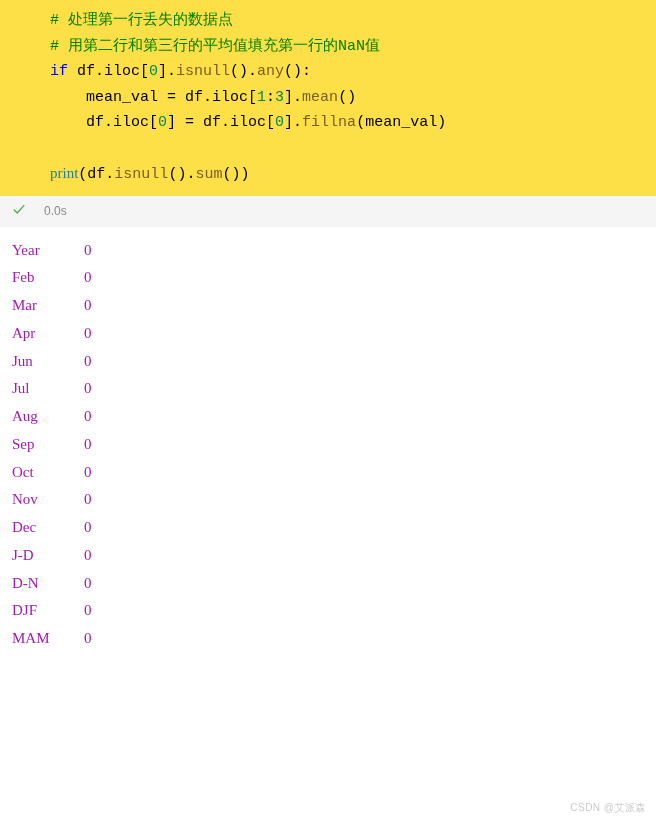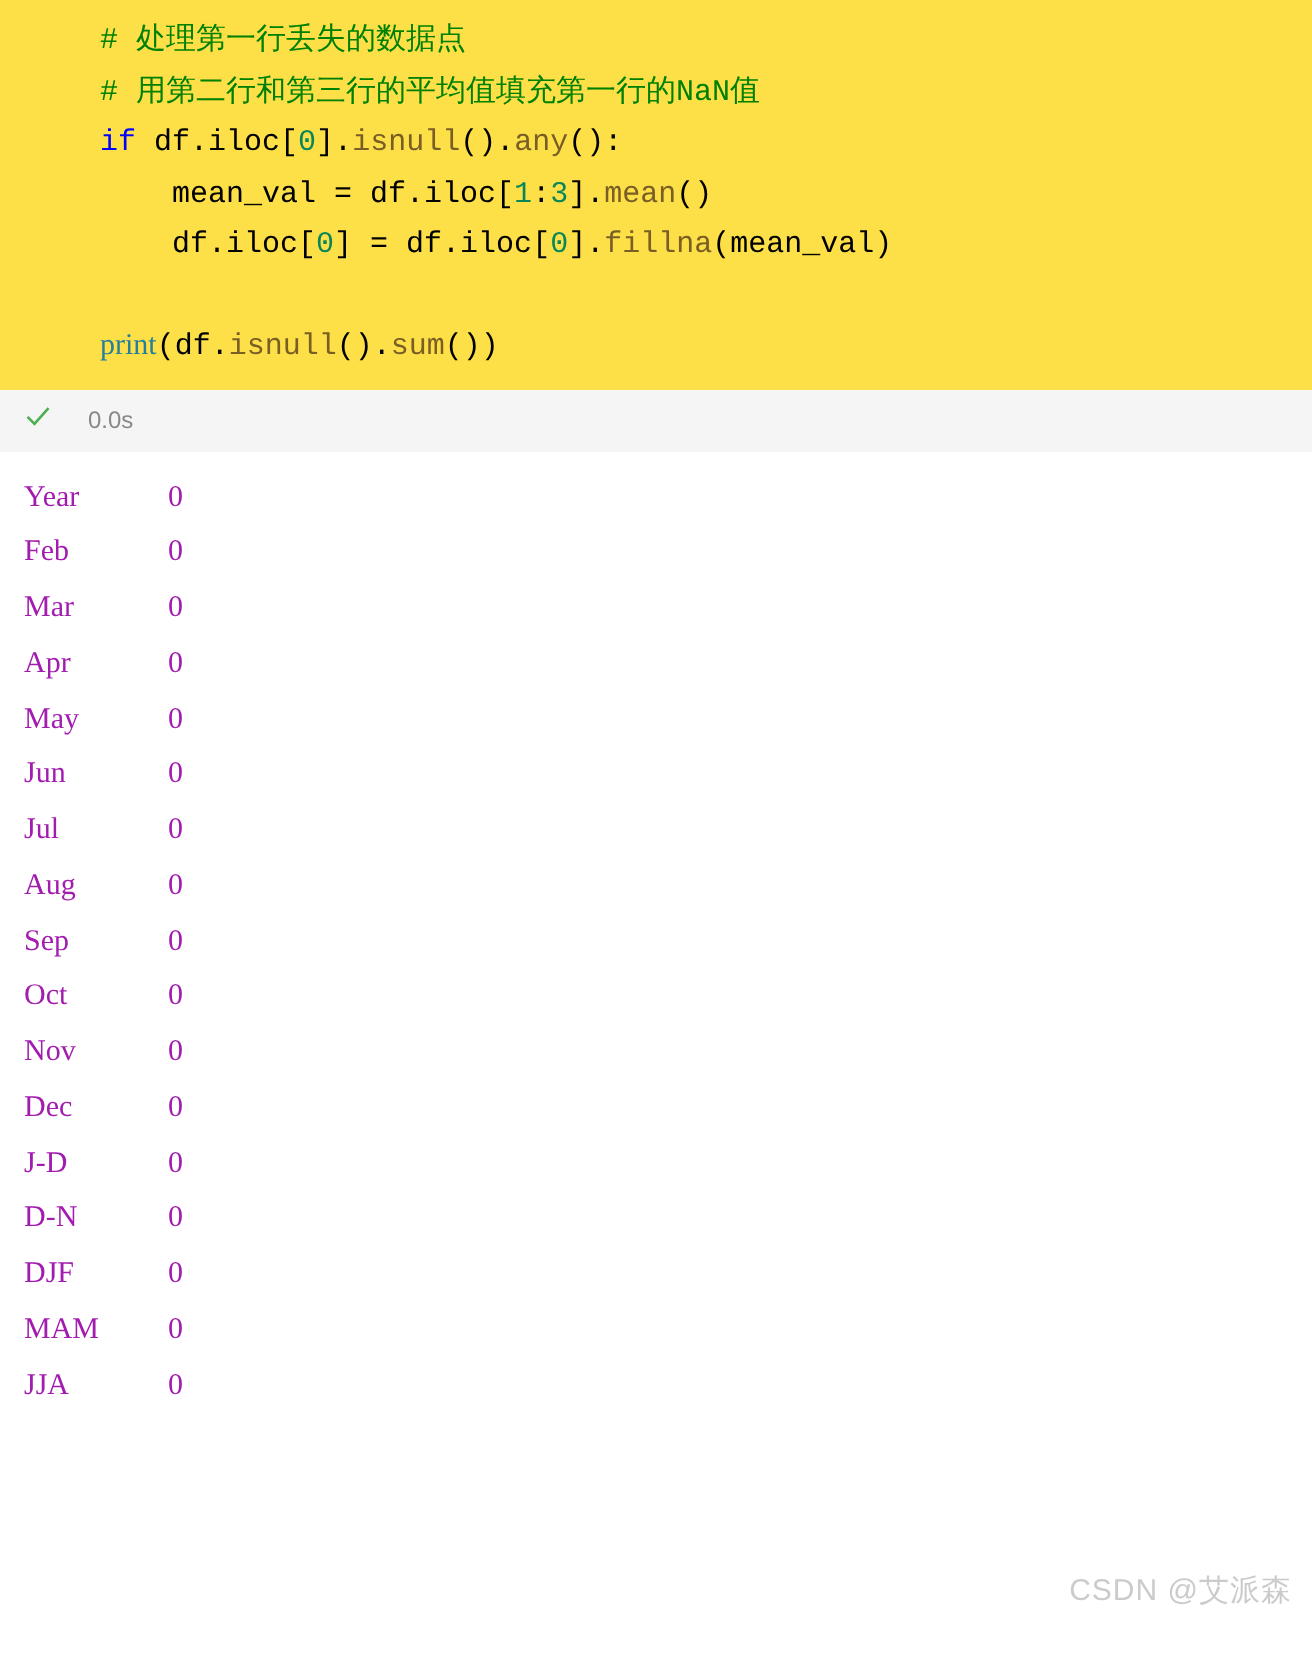--- a/index.html
+++ b/index.html
@@ -56,22 +56,22 @@
       white-space: pre;
       color: #a21caf;
     }
     .output-label {
       display: inline-block;
       width: 72px;
     }
     .watermark {
       position: fixed;
       right: 10px;
-      bottom: 22px;
-      font-size: 15px;
+      bottom: 12px;
+      font-size: 10px;
       color: rgba(160,160,160,0.55);
       font-family: sans-serif;
       letter-spacing: 0.5px;
     }
   </style>
 </head>
 <body>
 
 <div class="code-cell">
   <div class="code-line"><span class="comment"># 处理第一行丢失的数据点</span></div>
@@ -90,28 +90,26 @@
       </svg>
   </span>
   <span class="exec-time">0.0s</span>
 </div>
 
 <div class="output-cell" id="output-container">
     <div class="output-row"><span class="output-label">Year</span><span>0</span></div>
     <div class="output-row"><span class="output-label">Feb</span><span>0</span></div>
     <div class="output-row"><span class="output-label">Mar</span><span>0</span></div>
     <div class="output-row"><span class="output-label">Apr</span><span>0</span></div>
-    <div class="output-row"><span class="output-label">May</span><span>0</span></div>
     <div class="output-row"><span class="output-label">Jun</span><span>0</span></div>
     <div class="output-row"><span class="output-label">Jul</span><span>0</span></div>
     <div class="output-row"><span class="output-label">Aug</span><span>0</span></div>
     <div class="output-row"><span class="output-label">Sep</span><span>0</span></div>
     <div class="output-row"><span class="output-label">Oct</span><span>0</span></div>
     <div class="output-row"><span class="output-label">Nov</span><span>0</span></div>
     <div class="output-row"><span class="output-label">Dec</span><span>0</span></div>
     <div class="output-row"><span class="output-label">J-D</span><span>0</span></div>
     <div class="output-row"><span class="output-label">D-N</span><span>0</span></div>
     <div class="output-row"><span class="output-label">DJF</span><span>0</span></div>
     <div class="output-row"><span class="output-label">MAM</span><span>0</span></div>
-    <div class="output-row"><span class="output-label">JJA</span><span>0</span></div>
   </div>
 
 <div class="watermark">CSDN @艾派森</div>
 
 </body></html>

